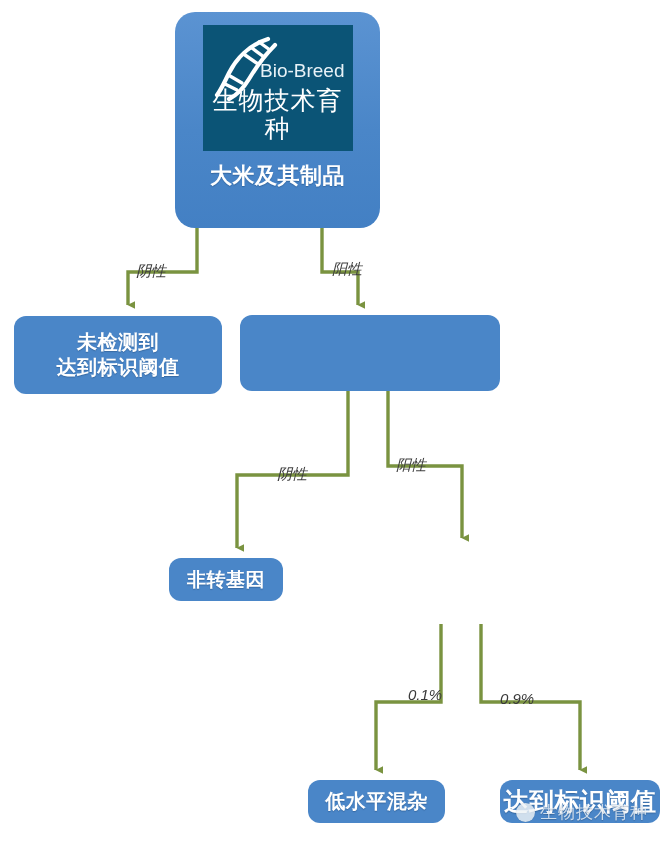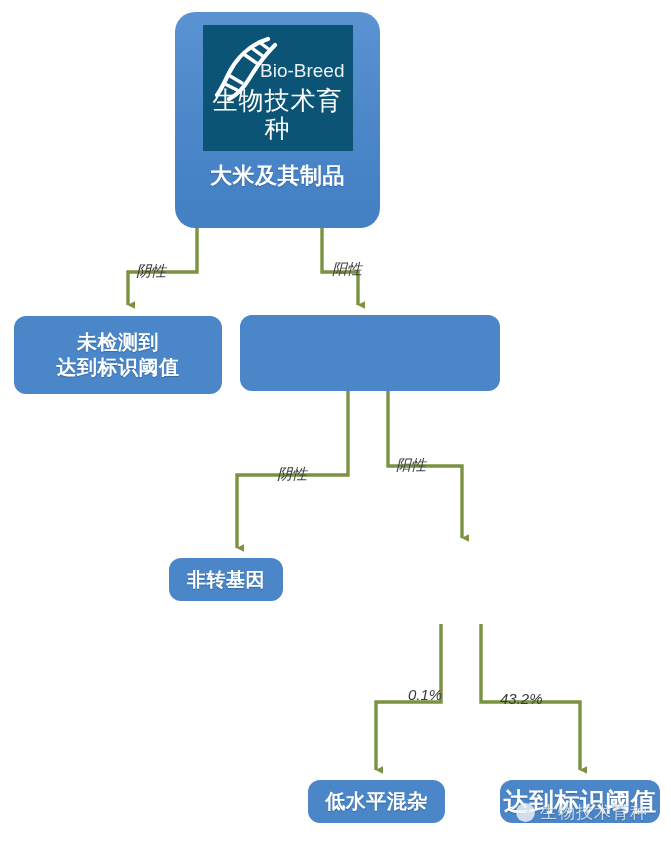--- a/index.html
+++ b/index.html
@@ -183,21 +183,21 @@
   <div class="edge-label" style="left:136px; top:262px;">阴性</div>
 
   <div class="edge-label" style="left:332px; top:260px;">阳性</div>
 
   <div class="edge-label" style="left:277px; top:465px;">阴性</div>
 
   <div class="edge-label" style="left:396px; top:456px;">阳性</div>
 
   <div class="edge-label pct" style="left:408px; top:686px;">0.1%</div>
 
-  <div class="edge-label pct" style="left:500px; top:690px;">43.2%</div>
+  <div class="edge-label pct" style="left:500px; top:690px;">0.9%</div>
 
   <div class="node" id="node-root">
     <div class="logo-panel">
       <svg class="logo-helix" viewBox="0 0 78 74" xmlns="http://www.w3.org/2000/svg">
         <g stroke="#ffffff" fill="none" stroke-width="4.2" stroke-linecap="round">
           <path d="M57,6 C38,12 25,26 18,40 C13,50 10,57 6,62"></path>
           <path d="M64,12 C52,24 44,36 38,46 C32,56 26,62 18,66"></path>
         </g>
         <g stroke="#ffffff" stroke-width="3.4" stroke-linecap="round">
           <line x1="48" y1="9" x2="59" y2="17"></line>

